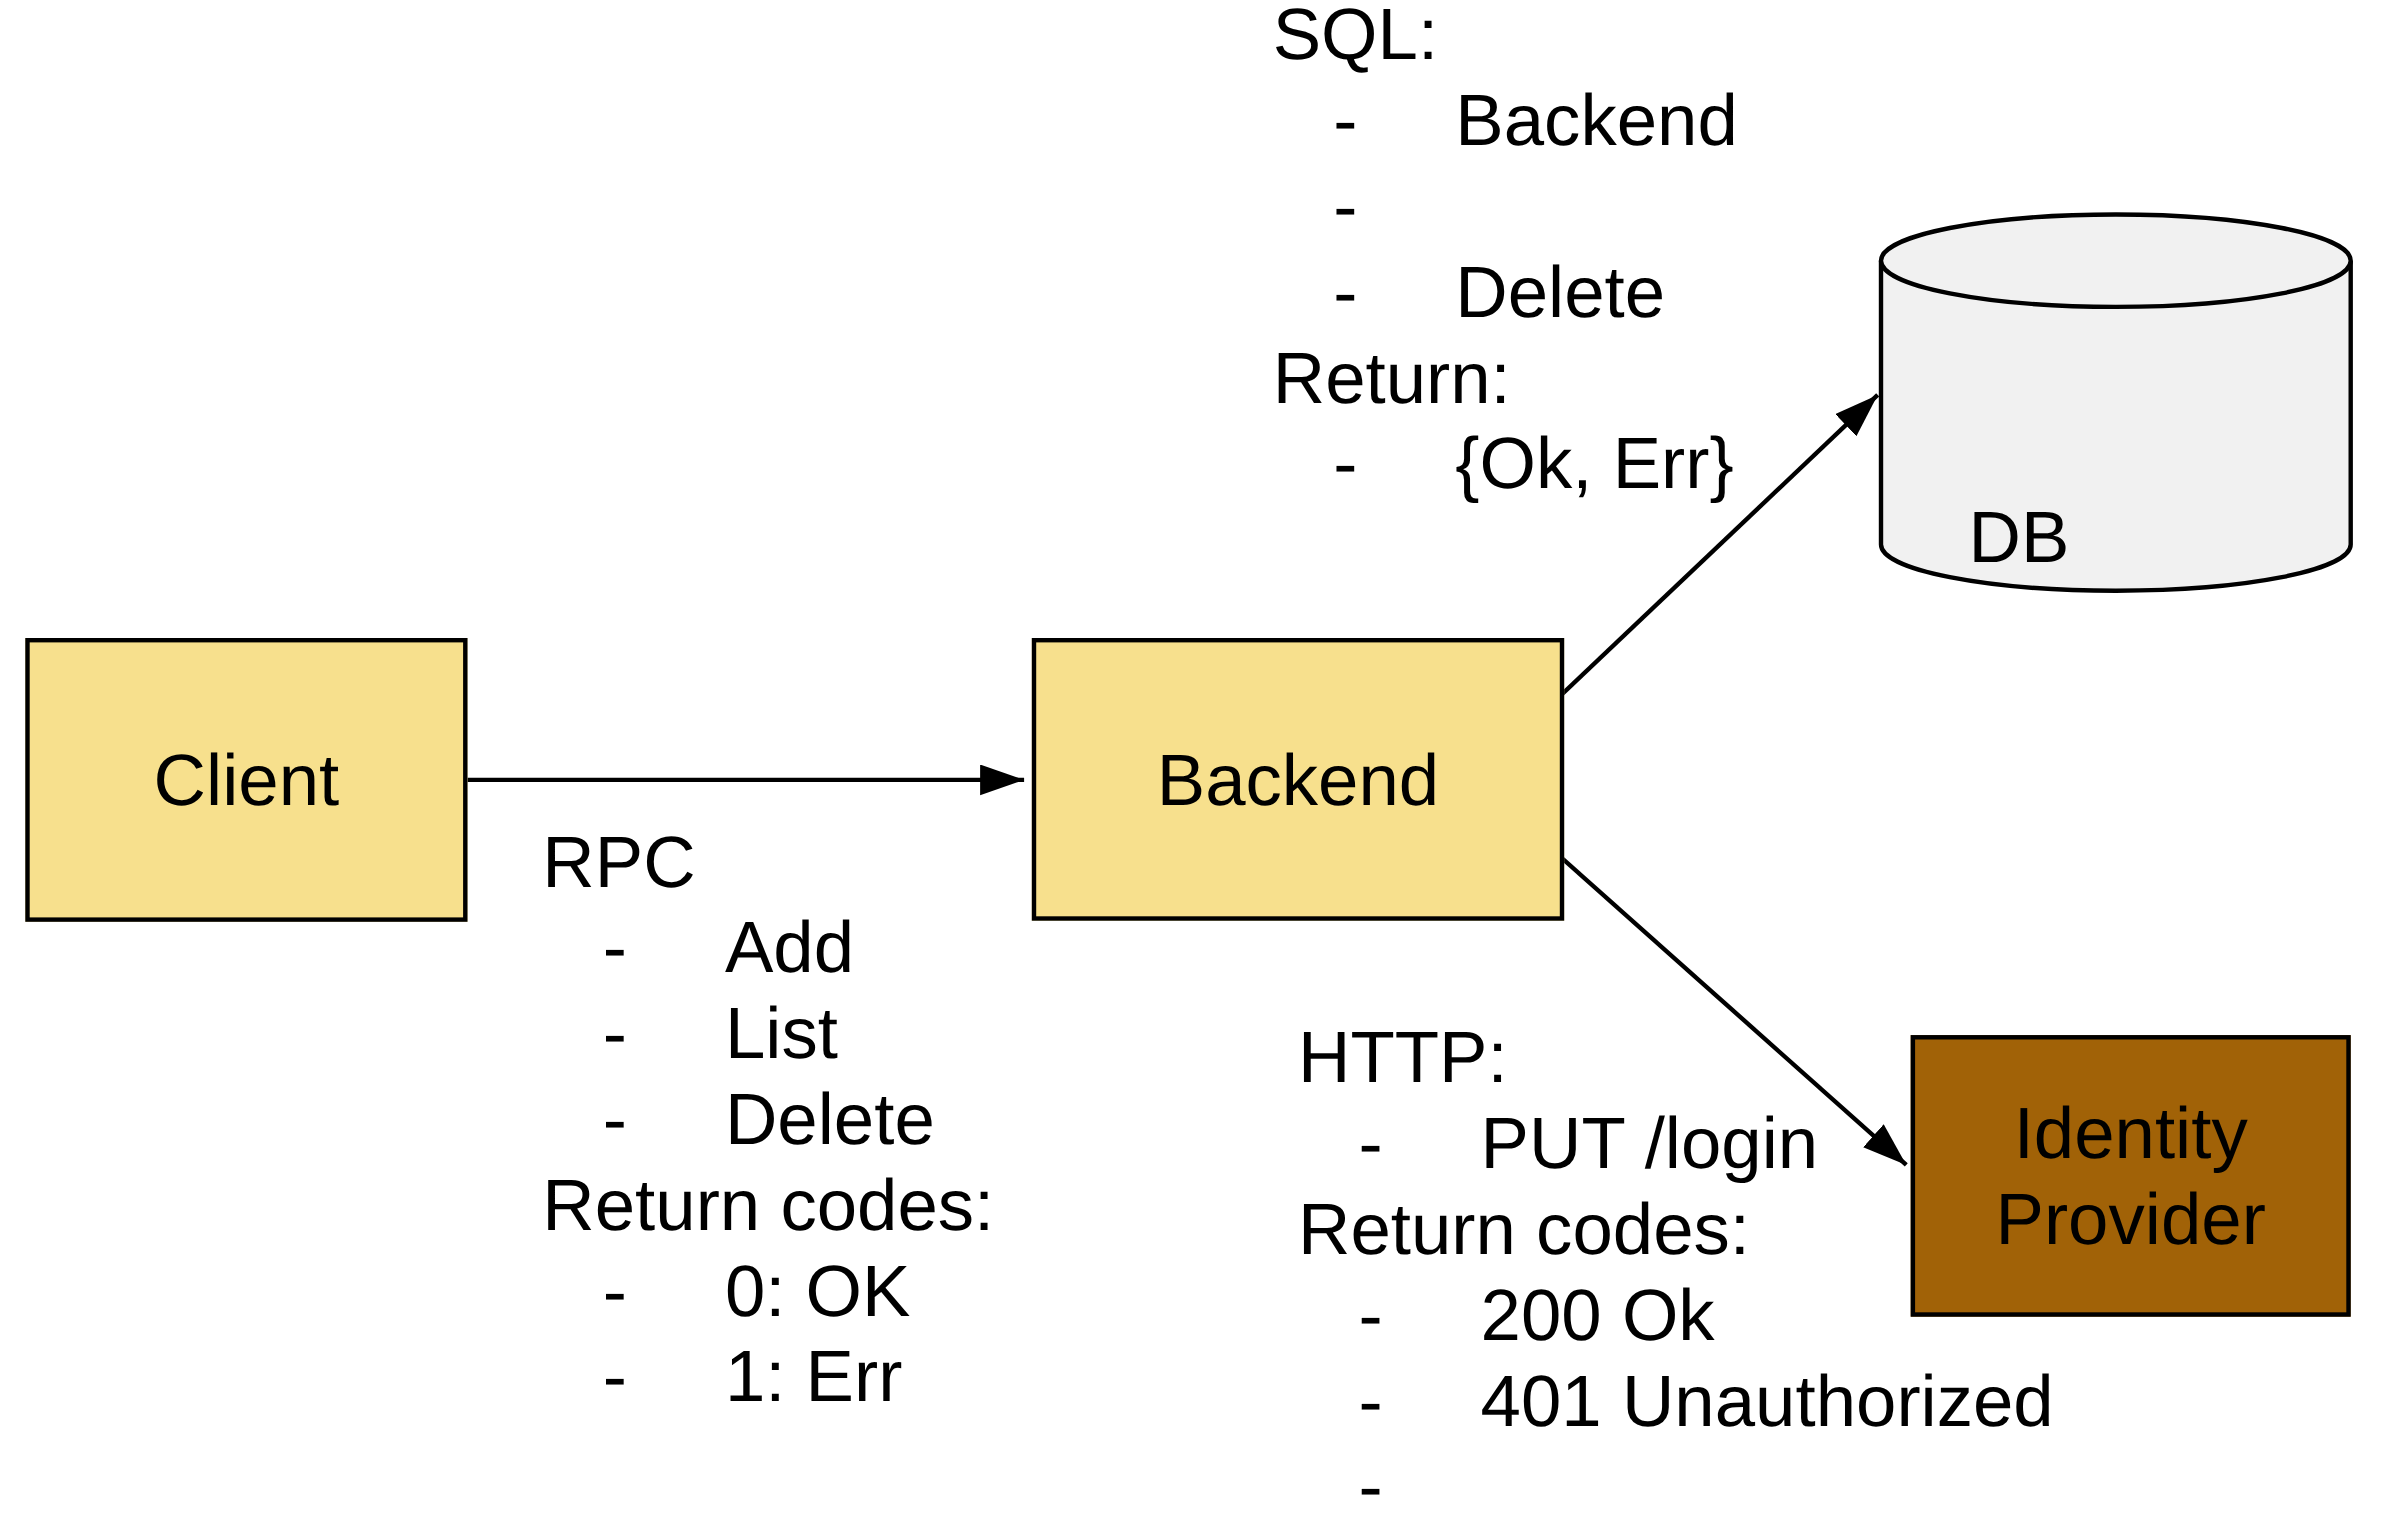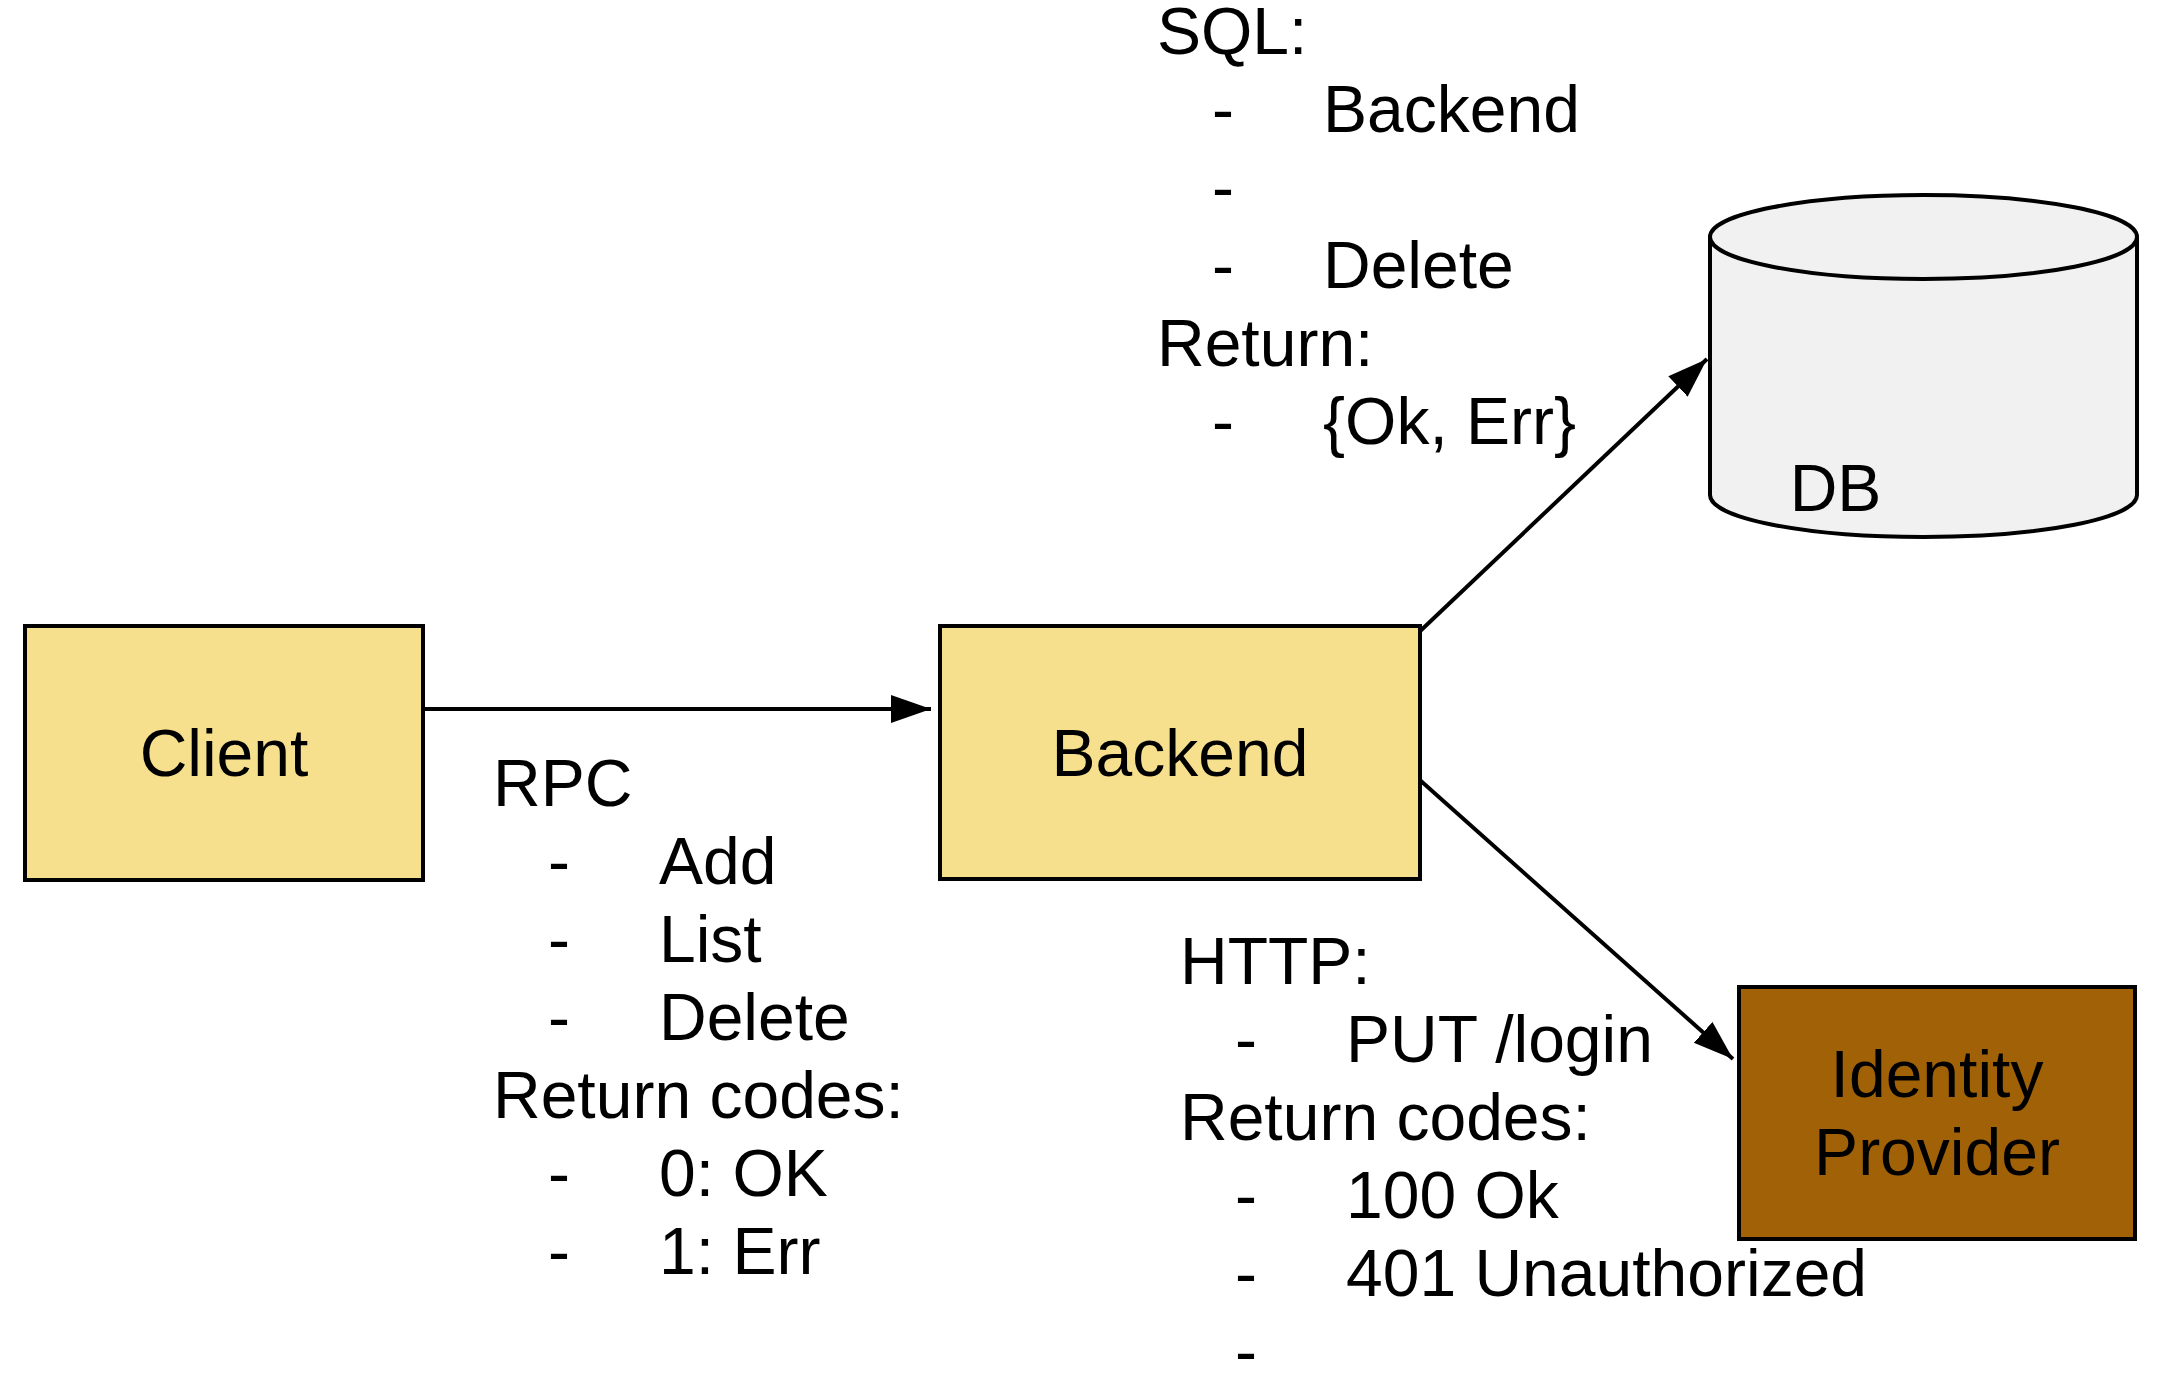--- a/index.html
+++ b/index.html
@@ -16,21 +16,20 @@
   }
   .layer { position: absolute; left: 0; top: 0; width: 2178px; height: 1398px; }
   .node {
     position: absolute;
     border: 4px solid #000000;
     box-sizing: border-box;
     display: flex;
     align-items: center;
     justify-content: center;
     text-align: center;
-    margin-top: 44px;
   }
   #node-client  { left: 23px;  top: 580px; width: 402px; height: 258px; }
   #node-backend { left: 938px; top: 580px; width: 484px; height: 257px; }
   #node-idp     { left: 1737px; top: 941px; width: 400px; height: 256px; }
   #db-label {
     position: absolute;
     left: 1622px; top: 227px; width: 427px; height: 300px;
     display: flex; align-items: flex-end; justify-content: center;
   }
   .ann { position: absolute; white-space: nowrap; }
@@ -125,21 +124,21 @@
 
   <div class="ann" id="ann-http">
     <div>HTTP:</div>
     <div class="li">
       <span class="dash">-</span>
       <span>PUT /login</span>
     </div>
     <div>Return codes:</div>
     <div class="li">
       <span class="dash">-</span>
-      <span>100 Ok</span>
+      <span>200 Ok</span>
     </div>
     <div class="li">
       <span class="dash">-</span>
       <span>401 Unauthorized</span>
     </div>
     <div class="li">
       <span class="dash">-</span>
     </div>
   </div>
 

